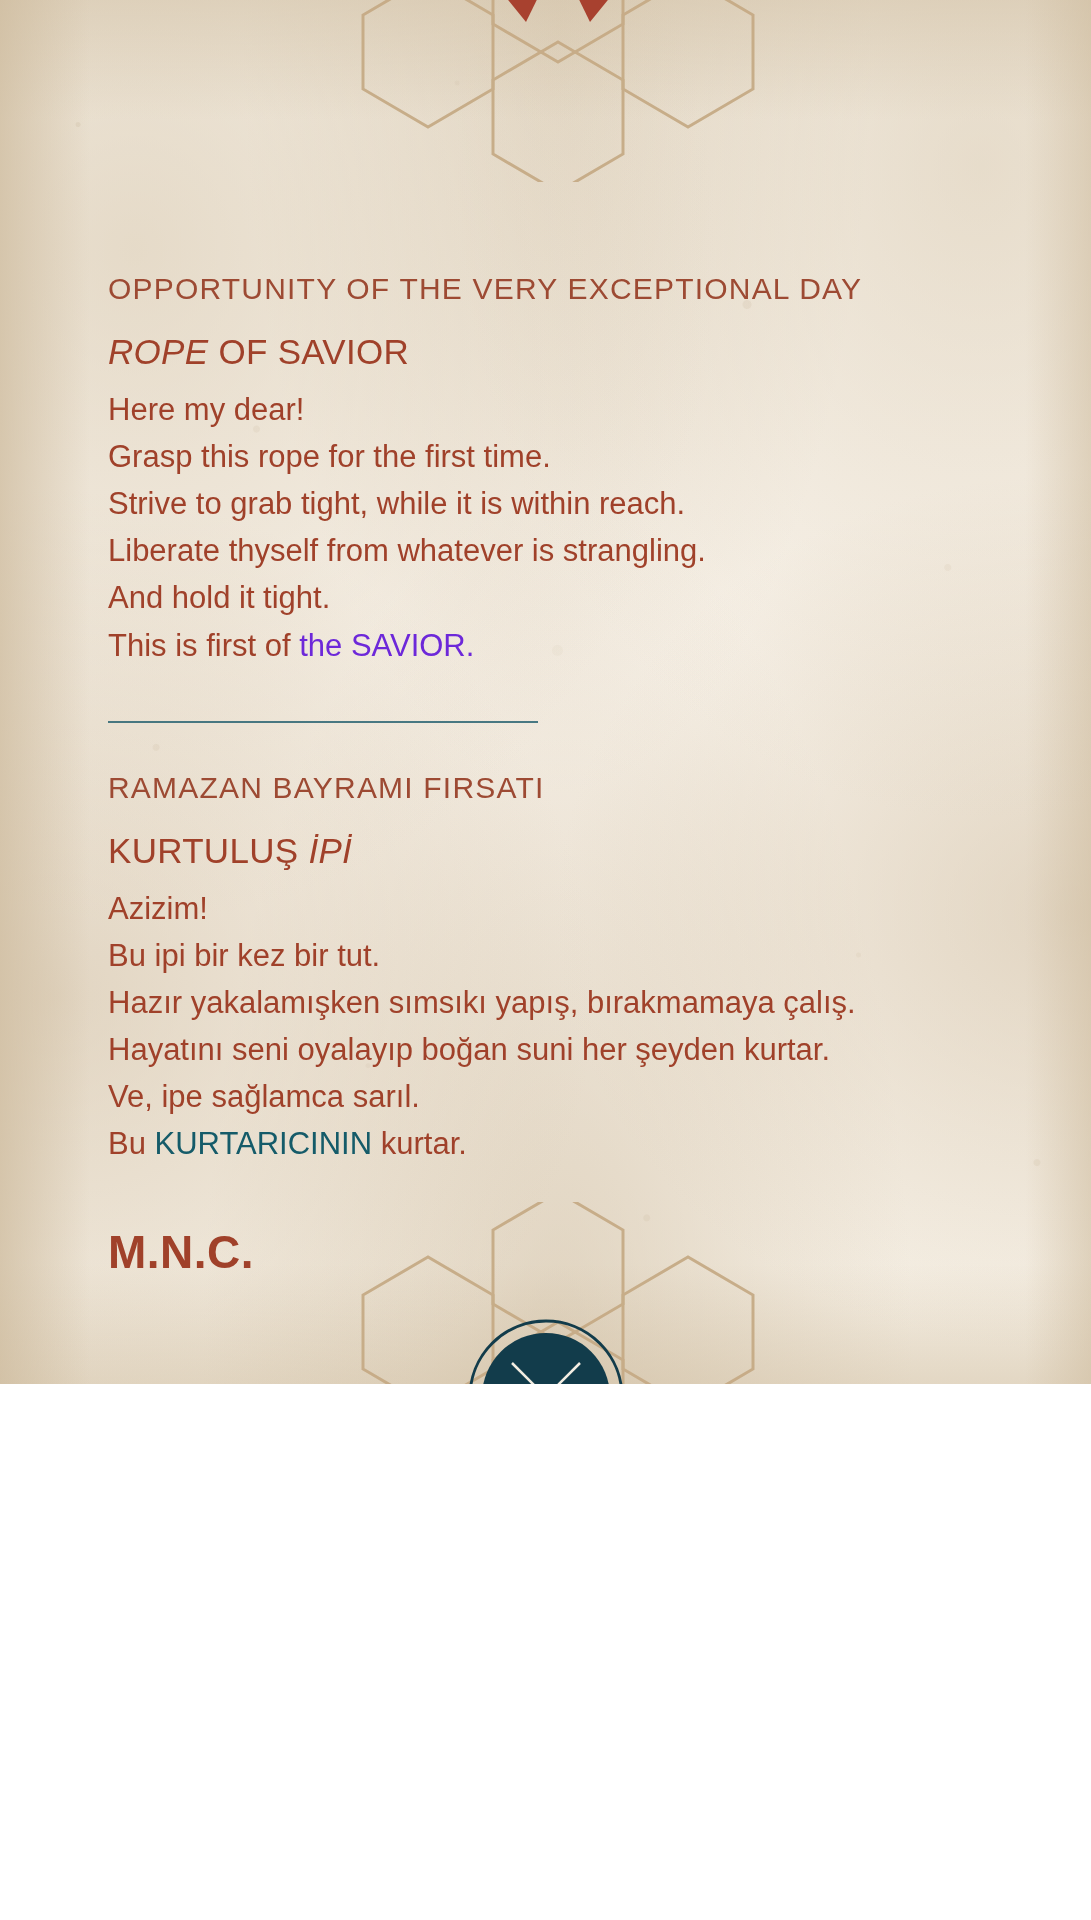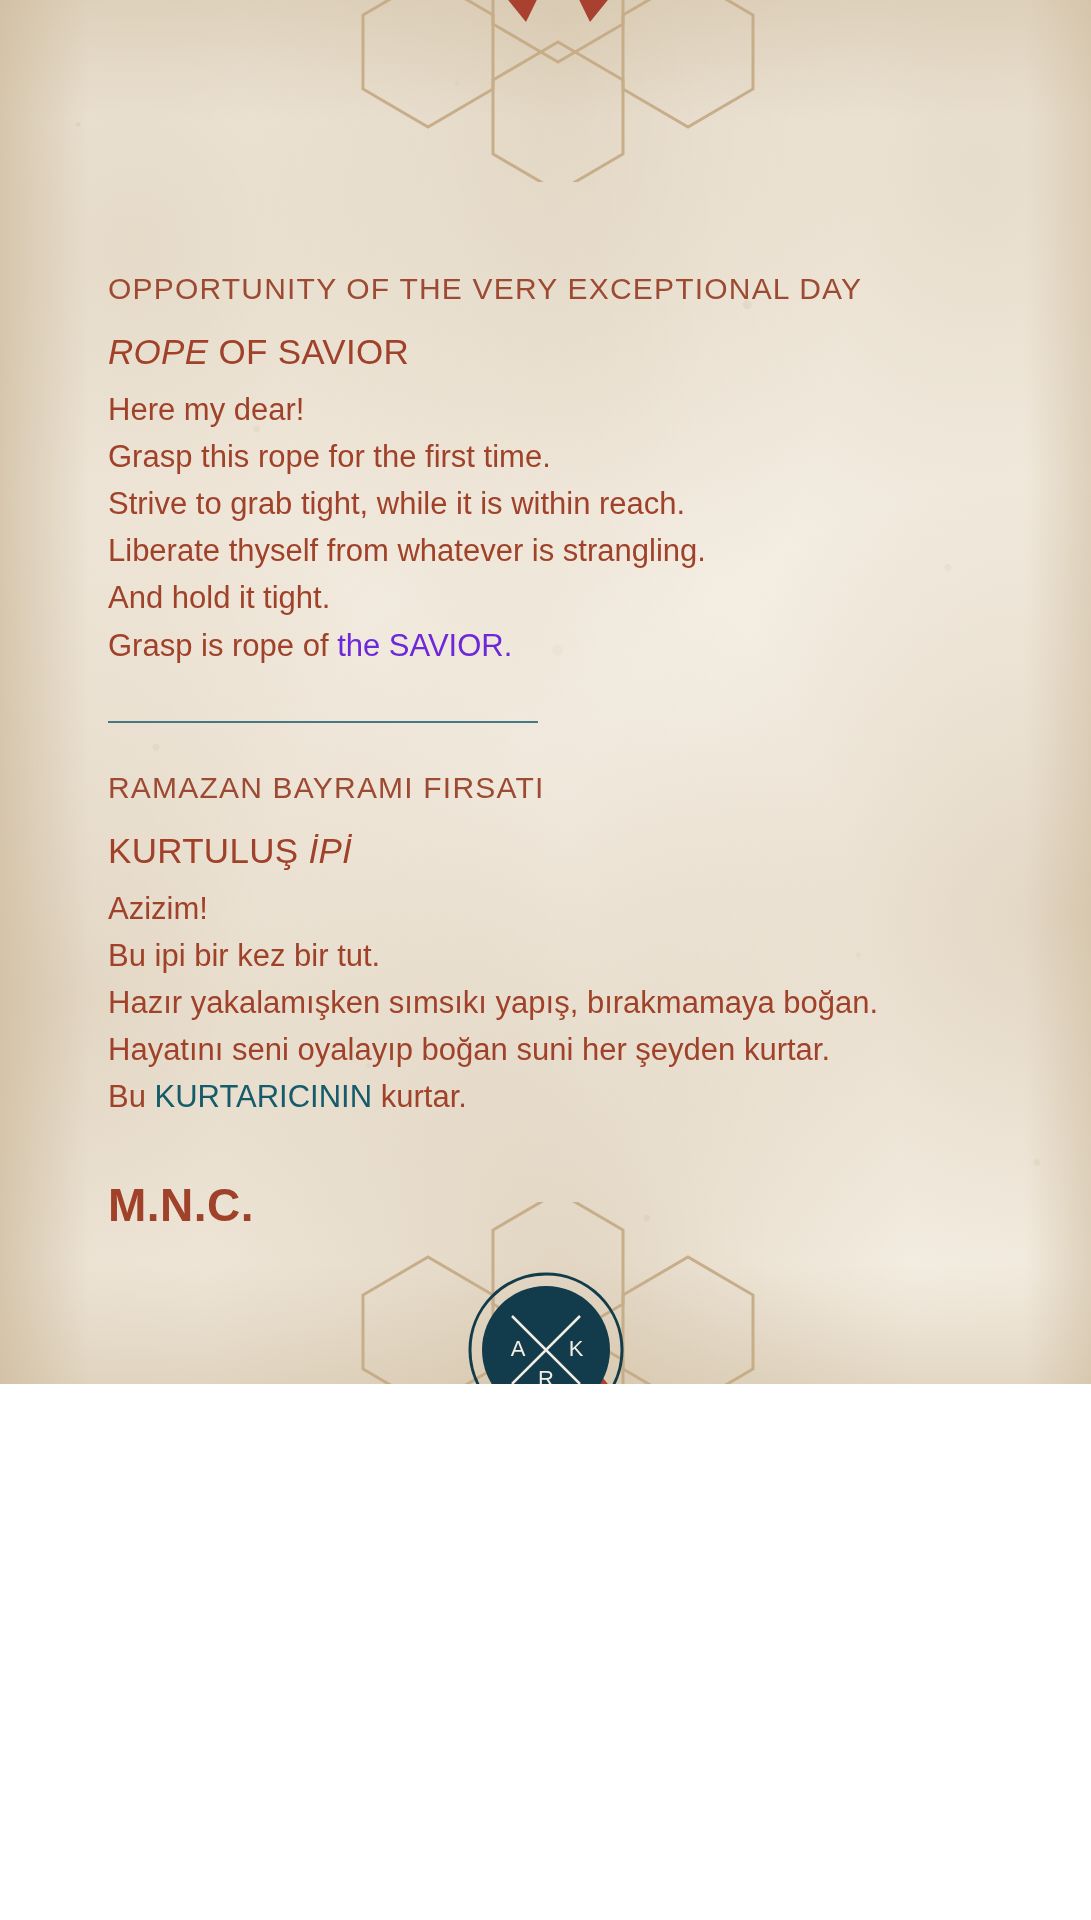--- a/index.html
+++ b/index.html
@@ -199,36 +199,37 @@
       <span class="ital">ROPE</span>
       <span>OF SAVIOR</span>
     </h1>
 
     <p class="line">Here my dear!</p>
     <p class="line">Grasp this rope for the first time.</p>
     <p class="line">Strive to grab tight, while it is within reach.</p>
     <p class="line">Liberate thyself from whatever is strangling.</p>
     <p class="line">And hold it tight.</p>
     <p class="line">
-      <span>Grasp is rope of </span><span class="teal">the SAVIOR.</span>
+      <span>This is first of </span><span class="teal">the SAVIOR.</span>
     </p>
 
     <hr class="divider">
 
     <p class="eyebrow tr">RAMAZAN BAYRAMI FIRSATI</p>
 
     <h1 class="title">
       <span>KURTULUŞ</span>
       <span class="ital">İPİ</span>
     </h1>
 
     <p class="line">Azizim!</p>
     <p class="line">Bu ipi bir kez bir tut.</p>
-    <p class="line">Hazır yakalamışken sımsıkı yapış, bırakmamaya boğan.</p>
+    <p class="line">Hazır yakalamışken sımsıkı yapış, bırakmamaya çalış.</p>
     <p class="line">Hayatını seni oyalayıp boğan suni her şeyden kurtar.</p>
+    <p class="line">Ve, ipe sağlamca sarıl.</p>
     <p class="line">
       <span>Bu </span><span class="teal-bold">KURTARICININ</span><span> kurtar.</span>
     </p>
 
     <p class="signature">M.N.C.</p>
 
     <div class="brand">
       <svg class="brand-mark" viewBox="0 0 160 160">
         <circle cx="80" cy="80" r="76" fill="none" stroke="#123c4b" stroke-width="3"></circle>
         <circle cx="80" cy="80" r="64" fill="#123c4b"></circle>

